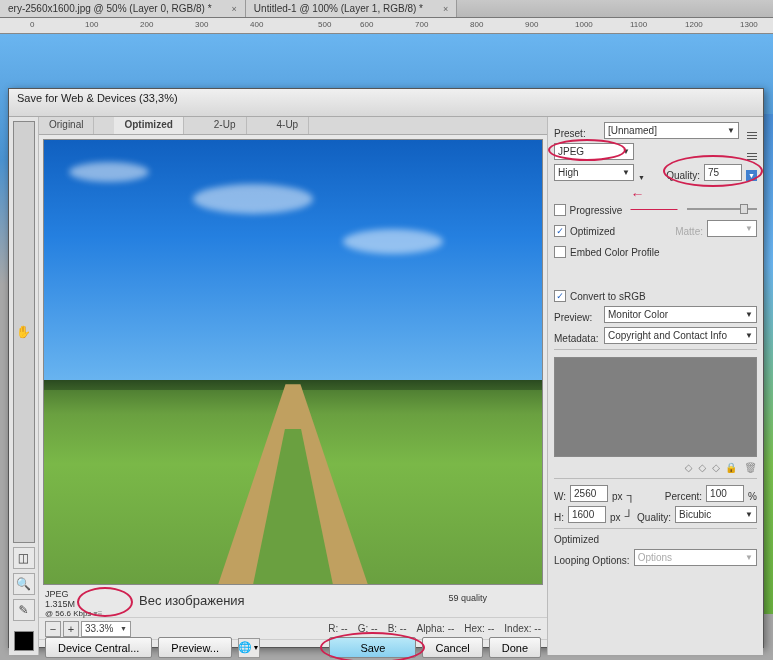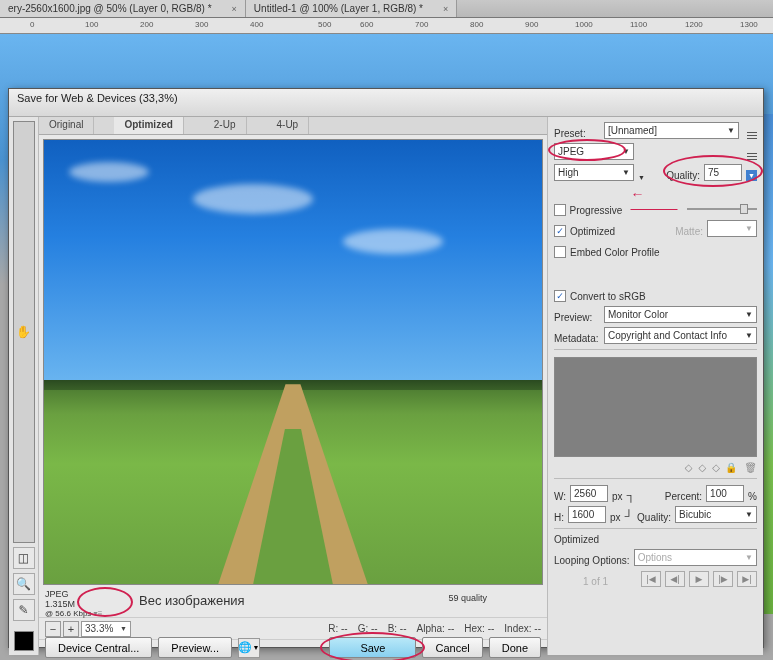--- a/index.html
+++ b/index.html
@@ -289,23 +289,15 @@
       </div>
       <div class="hr"></div>
       <span>Optimized</span>
       <div class="row">
         <span>Looping Options:</span>
         <div class="sel" style="color:#aaa">
             <span>Options</span>
             <span class="arr">▼</span>
           </div>
       </div>
-      <div class="row">
-        <div class="flex1" style="text-align:center;color:#aaa"><span>1 of 1</span></div>
-        <div class="navbtn">|◀</div>
-        <div class="navbtn">◀|</div>
-        <div class="navbtn">▶</div>
-        <div class="navbtn">|▶</div>
-        <div class="navbtn">▶|</div>
-      </div>
     </div>
   </div>
 </div>
 
 </body></html>

